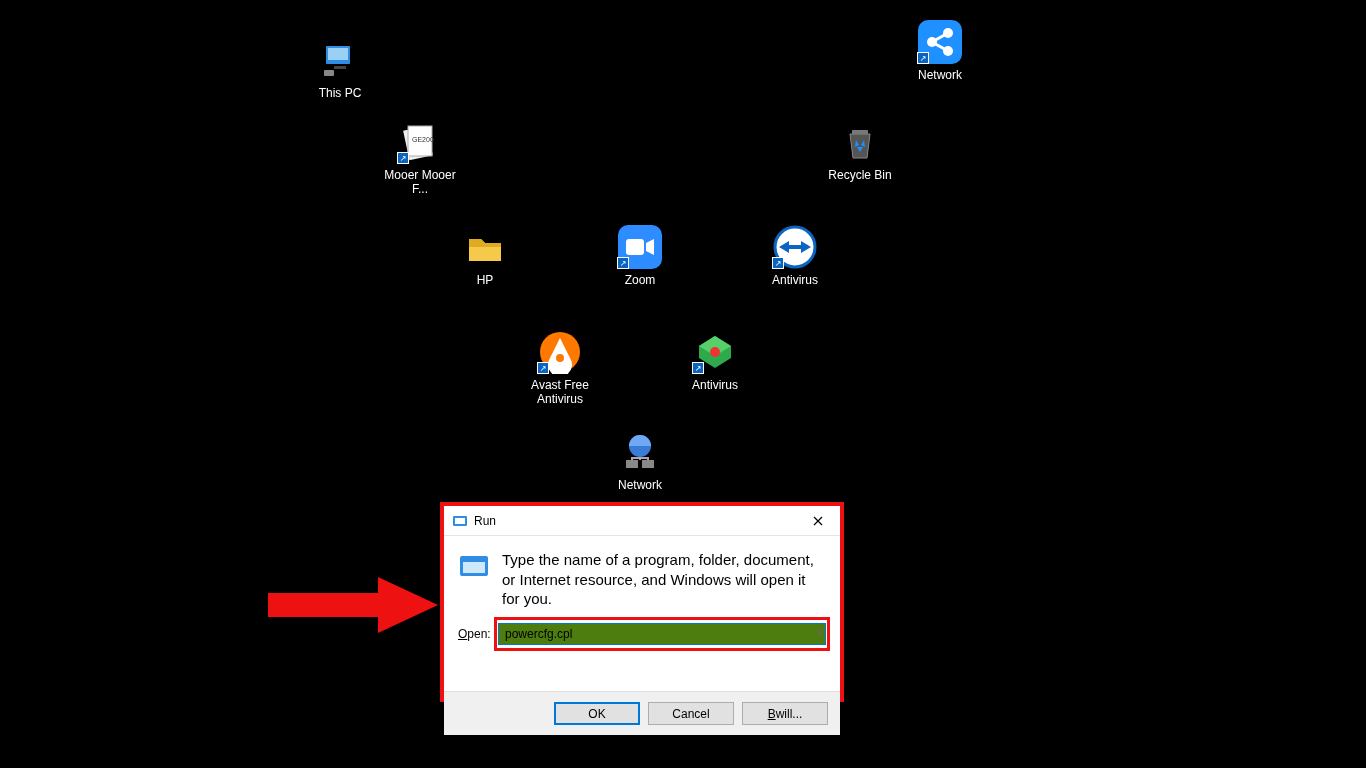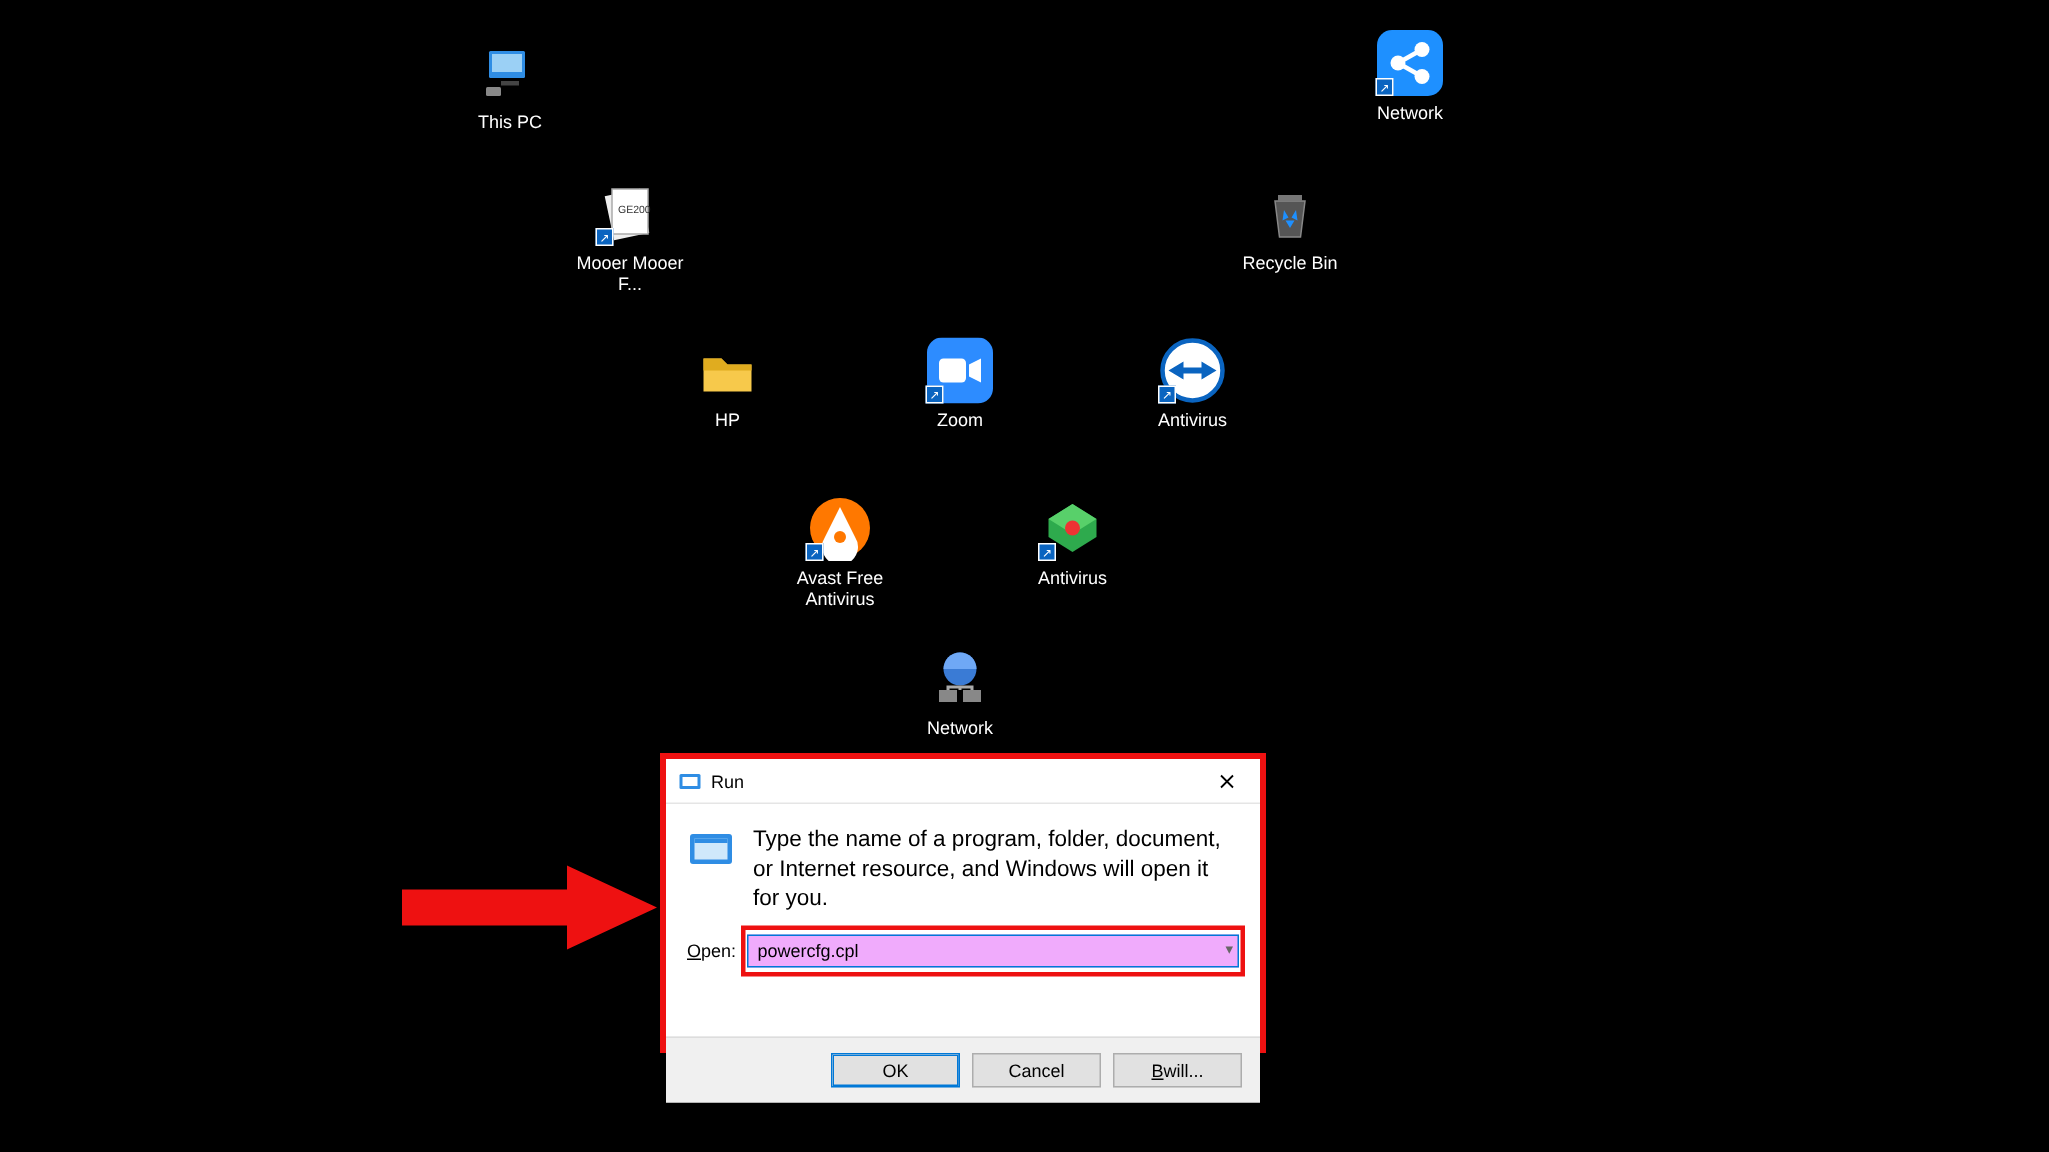--- a/index.html
+++ b/index.html
@@ -116,21 +116,21 @@
     border:3px solid #e11;
     pointer-events:none;
   }
   .run-open-input {
     width: 100%;
     height: 22px;
     border: 1px solid #0078d7;
     padding: 2px 20px 2px 6px;
     font-size: 12px;
     font-family: inherit;
-    background:#f0abfc;
+    background:#4d7c0f;
   }
   .combo-arrow {
     position:absolute;
     right:4px; top:4px;
     font-size:10px;
     color:#666;
     pointer-events:none;
   }
   .run-buttons {
     background:#f0f0f0;
@@ -158,21 +158,21 @@
     top: 575px;
     width: 170px;
     height: 60px;
     z-index:19;
   }
 </style>
 </head>
 <body>
 
 <div id="desktop">
-    <div class="desktop-icon" style="left: 300px; top: 26px;">
+    <div class="desktop-icon" style="left: 300px; top: 38px;">
       <div class="ico">
         <svg width="44" height="44" viewBox="0 0 44 44">
           <rect x="8" y="8" width="24" height="18" rx="1" fill="#2f8de4"></rect>
           <rect x="10" y="10" width="20" height="12" fill="#9bd0f5"></rect>
           <rect x="16" y="28" width="12" height="3" fill="#444"></rect>
           <rect x="6" y="32" width="10" height="6" rx="1" fill="#888"></rect>
         </svg>
       </div>
       <div class="lbl">This PC</div>
     </div>

